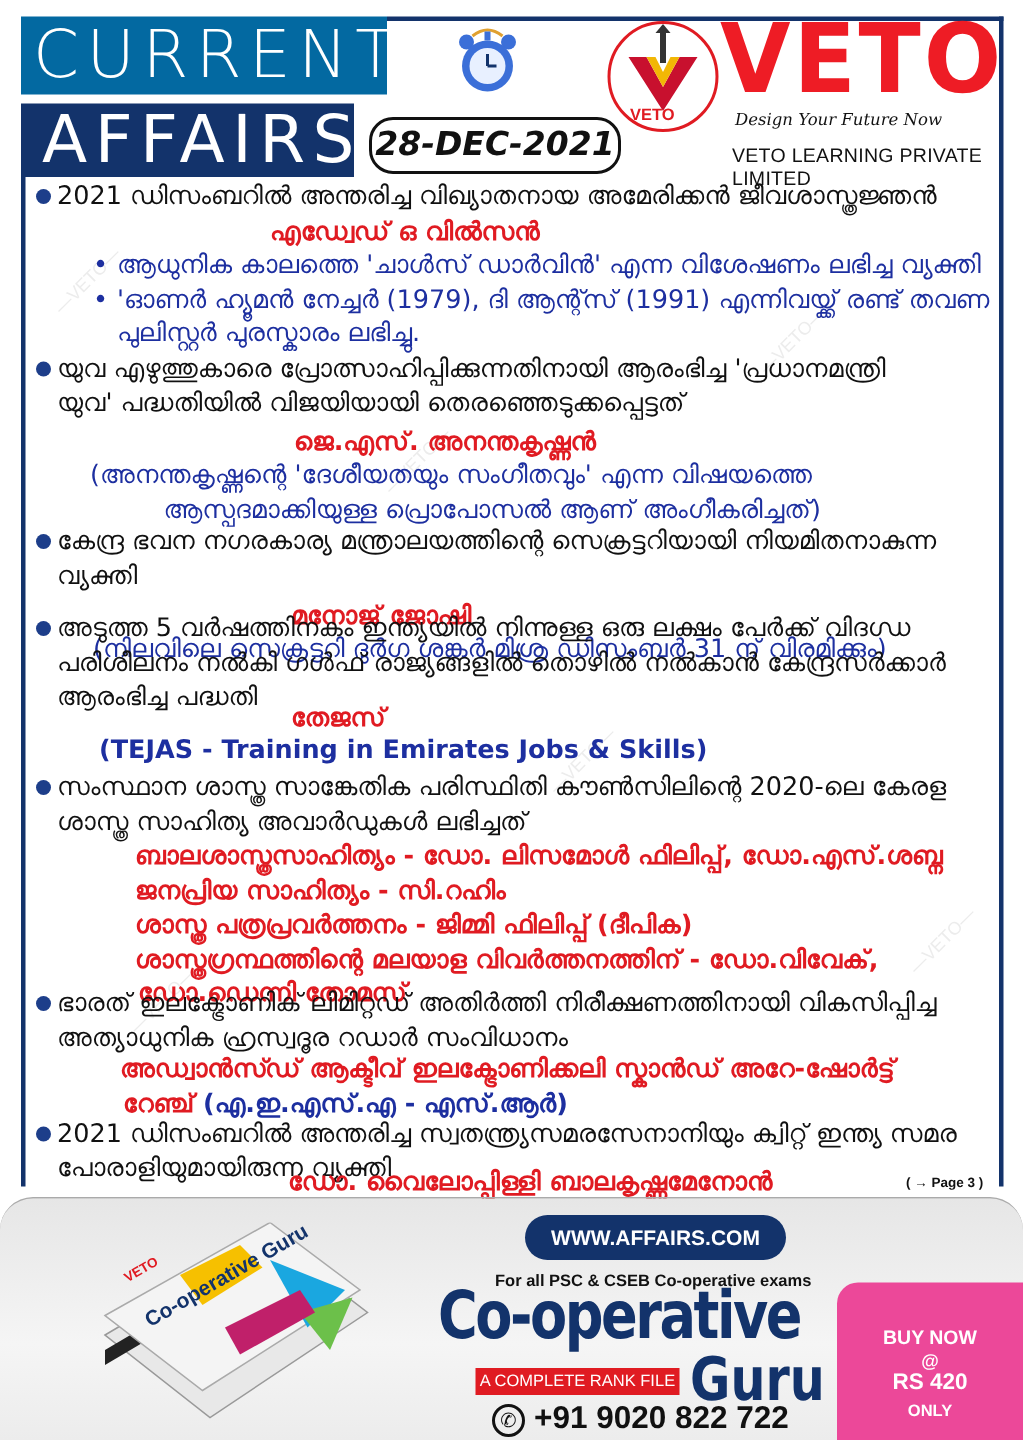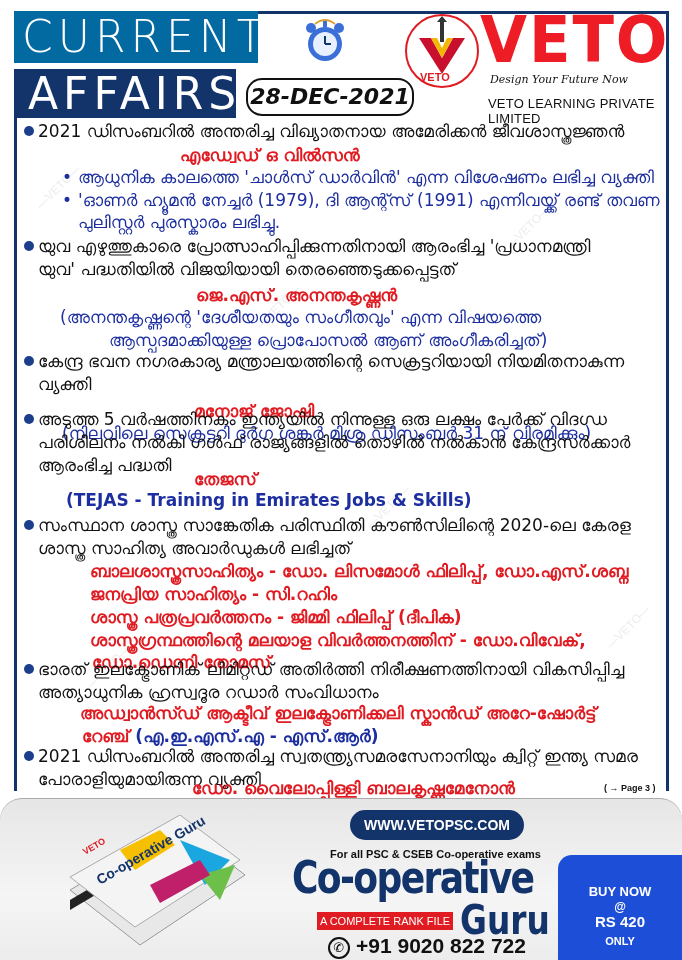--- a/index.html
+++ b/index.html
@@ -36,21 +36,21 @@
   
   .ad { position: absolute; left: 0; top: 798px; width: 682px; height: 162px; background: linear-gradient(180deg, #e6e6e6 0%, #f5f5f5 60%, #ececec 100%); border-top-left-radius: 22px; border-top-right-radius: 22px; border-top: 1px solid #aaa; }
   .book { position: absolute; left: 60px; top: 815px; width: 190px; height: 140px; }
   .url-pill { position: absolute; left: 350px; top: 810px; width: 174px; height: 30px; background: #13336b; border-radius: 15px; color: #fff; font-size: 14px; font-weight: bold; text-align: center; line-height: 30px; }
   .for-all { position: absolute; left: 330px; top: 848px; font-size: 11px; font-weight: bold; color: #111; }
   .coop { position: absolute; left: 292px; top: 852px; font-size: 44px; font-weight: 900; color: #13336b; letter-spacing: -2px; font-family: "DejaVu Sans", sans-serif; transform: scaleX(0.82); transform-origin: left; line-height: 52px; }
   .guru { position: absolute; left: 460px; top: 898px; font-size: 40px; font-weight: 900; color: #13336b; font-family: "DejaVu Sans", sans-serif; transform: scaleX(0.82); transform-origin: left; line-height: 44px; }
   .rankfile { position: absolute; left: 317px; top: 912px; width: 136px; height: 18px; background: #e01b22; color: #fff; font-size: 11px; text-align: center; line-height: 18px; }
   .phone { position: absolute; left: 328px; top: 934px; font-size: 21px; font-weight: bold; color: #111; white-space: nowrap; }
   .phone-icon { display: inline-block; width: 22px; height: 22px; border: 2px solid #111; border-radius: 50%; text-align: center; line-height: 18px; font-size: 13px; margin-right: 6px; vertical-align: 1px; }
-  .buy { position: absolute; left: 558px; top: 855px; width: 124px; height: 105px; background: #1d4ed8; border-top-left-radius: 14px; color: #fff; text-align: center; font-weight: bold; }
+  .buy { position: absolute; left: 558px; top: 855px; width: 124px; height: 105px; background: #ec4899; border-top-left-radius: 14px; color: #fff; text-align: center; font-weight: bold; }
   .buy div { line-height: 1.1; }
 </style>
 </head>
 <body>
 
 <div class="watermark" style="left:30px;top:180px;">—VETO—</div>
 <div class="watermark" style="left:250px;top:300px;">—VETO—</div>
 <div class="watermark" style="left:500px;top:220px;">—VETO—</div>
 <div class="watermark" style="left:360px;top:500px;">—VETO—</div>
 <div class="watermark" style="left:600px;top:620px;">—VETO—</div>
@@ -145,21 +145,21 @@
   <polygon points="10,85 120,20 120,30 10,95" fill="#222"></polygon>
   <polygon points="10,62 120,0 180,45 75,112" fill="#f4f4f4" stroke="#aaa" stroke-width="1"></polygon>
   <polygon points="60,35 100,15 115,30 75,55" fill="#f6c000"></polygon>
   <polygon points="120,25 170,45 145,70" fill="#1aa7e0"></polygon>
   <polygon points="140,60 175,50 160,85" fill="#6cc04a"></polygon>
   <polygon points="90,70 140,45 150,60 100,88" fill="#c0206a"></polygon>
   <text x="40" y="70" font-size="14" font-weight="bold" fill="#13336b" transform="rotate(-30 40 70)" font-family="Liberation Sans, sans-serif">Co-operative Guru</text>
   <text x="25" y="40" font-size="9" font-weight="bold" fill="#e01b22" transform="rotate(-30 25 40)" font-family="Liberation Sans, sans-serif">VETO</text>
 </svg>
 
-<div class="url-pill">WWW.VETOPSC.COM</div>
+<div class="url-pill">WWW.AFFAIRS.COM</div>
 <div class="for-all">For all PSC &amp; CSEB Co-operative exams</div>
 <div class="coop">Co-operative</div>
 <div class="guru">Guru</div>
 <div class="rankfile">A COMPLETE RANK FILE</div>
 <div class="phone">
   <span class="phone-icon">✆</span><span>+91 9020 822 722</span>
 </div>
 
 <div class="buy">
   <div style="margin-top:30px;font-size:13px;">BUY NOW</div>

